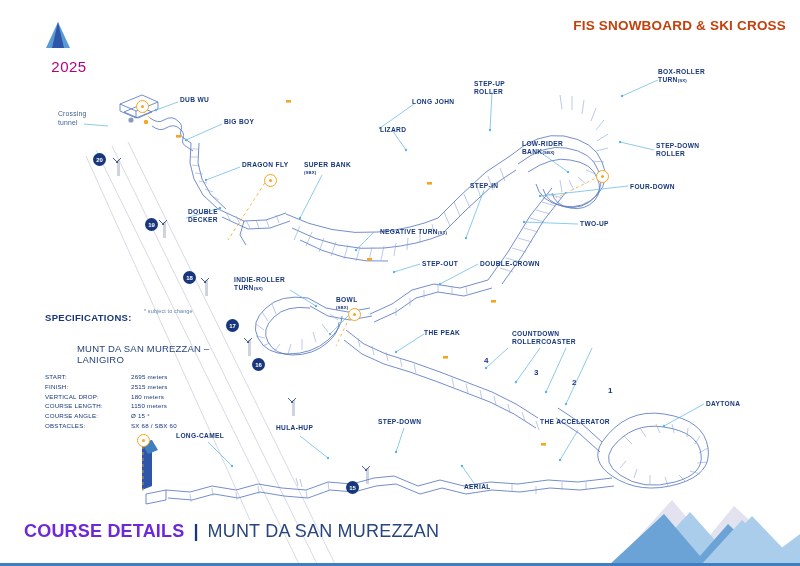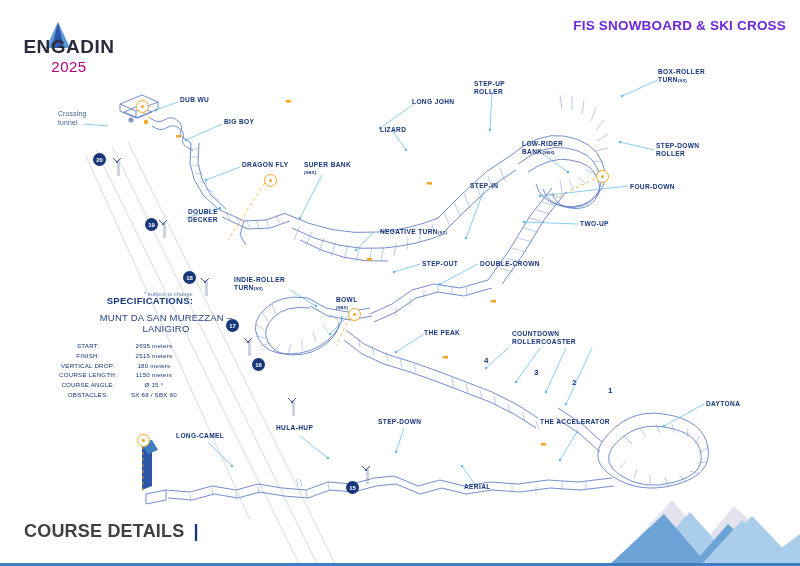--- a/index.html
+++ b/index.html
@@ -11,28 +11,28 @@
   
   .logo{position:absolute;left:14px;top:18px;width:110px;height:56px;}
   .logo-word{position:absolute;left:0;top:18px;width:110px;text-align:center;
              font-size:19px;font-weight:700;letter-spacing:.5px;color:#2b2b3c;}
   .logo-year{position:absolute;left:0;top:40px;width:110px;text-align:center;
              font-size:15px;font-weight:400;color:#b5007d;letter-spacing:.5px;}
 
   
   .title{position:absolute;right:14px;top:18px;text-align:right;
          font-size:13.5px;font-weight:700;line-height:15px;
-         color:#6d28d9;letter-spacing:.2px;}
-
-  
-  .specs{position:absolute;left:45px;top:290px;width:210px;text-align:center;}
+         color:#c2410c;letter-spacing:.2px;}
+
+  
+  .specs{position:absolute;left:45px;top:307px;width:210px;}
   .specs .hdr{font-size:9.5px;font-weight:700;letter-spacing:.3px;color:#17367c;}
   .specs .note{font-size:5.5px;font-weight:400;color:#5d7fae;
                position:absolute;left:99px;top:1px;letter-spacing:.1px;}
-  .specs .sub{font-size:9.5px;font-weight:400;color:#27457f;margin-top:4px;
+  .specs .sub{font-size:9.5px;font-weight:400;color:#27457f;margin-top:18px;
               letter-spacing:.2px;padding-left:32px;}
   .specs table{margin-top:7px;border-collapse:collapse;font-size:6.2px;
                color:#17367c;letter-spacing:.2px;}
   .specs td{padding:1.35px 0;vertical-align:top;font-weight:400;}
   .specs td.k{width:86px;}
 
   
   .lbl{position:absolute;font-size:6.6px;font-weight:700;color:#17367c;
        letter-spacing:.35px;line-height:8.4px;white-space:nowrap;}
   .lbl .sfx{font-size:4.3px;letter-spacing:.1px;}
@@ -48,21 +48,21 @@
 
   
   .cam{position:absolute;width:11px;height:11px;border-radius:50%;
        border:1.2px solid #f5a623;background:#fff;
        display:flex;align-items:center;justify-content:center;}
   .cam i{width:3px;height:3px;border-radius:50%;background:#f5a623;
          display:block;font-style:normal;}
 
   
   .footer{position:absolute;left:24px;bottom:24px;display:flex;align-items:baseline;}
-  .footer .f1{font-size:18px;font-weight:700;color:#404040;letter-spacing:.2px;}
+  .footer .f1{font-size:18px;font-weight:700;color:#6d28d9;letter-spacing:.2px;}
   .footer .bar{font-size:18px;font-weight:700;color:#17367c;margin:0 9px;}
   .footer .f2{font-size:18px;font-weight:400;color:#27457f;letter-spacing:.2px;}
   .rule{position:absolute;left:0;bottom:0;width:800px;height:3px;background:#3f7fc1;}
 </style>
 </head>
 <body>
 
 <div class="stage">
 
   <svg class="map" viewBox="0 0 800 566">
@@ -399,21 +399,20 @@
 
     <g>
       <path d="M612 566 L672 500 L706 540 L734 506 L800 566 Z" fill="#e2e3ef"></path>
       <path d="M640 566 L690 512 L722 548 L752 516 L800 566 Z" fill="#a9cdea"></path>
       <path d="M608 566 L664 514 L700 556 L728 524 L772 566 Z" fill="#6ba3d6"></path>
       <path d="M700 566 L742 520 L776 552 L800 534 L800 566 Z" fill="#a9cdea"></path>
     </g>
   </svg>
 
   <div class="logo">
-    <div class="logo-word">ENGADIN</div>
     <div class="logo-year">2025</div>
   </div>
 
   <div class="title">
     <div>FIS SNOWBOARD &amp; SKI CROSS</div>
   </div>
 
   <div class="specs">
     <div style="position:relative;">
       <span class="hdr">SPECIFICATIONS:</span>
@@ -536,15 +535,16 @@
   <div class="cam" style="left:596px;top:170px;">
       <i></i>
     </div>
   <div class="cam" style="left:137px;top:434px;">
       <i></i>
     </div>
 
   <div class="footer">
     <span class="f1">COURSE DETAILS</span>
     <span class="bar">|</span>
+    <span class="f2">MUNT DA SAN MUREZZAN</span>
   </div>
   <div class="rule"></div>
 </div>
 
 </body></html>

